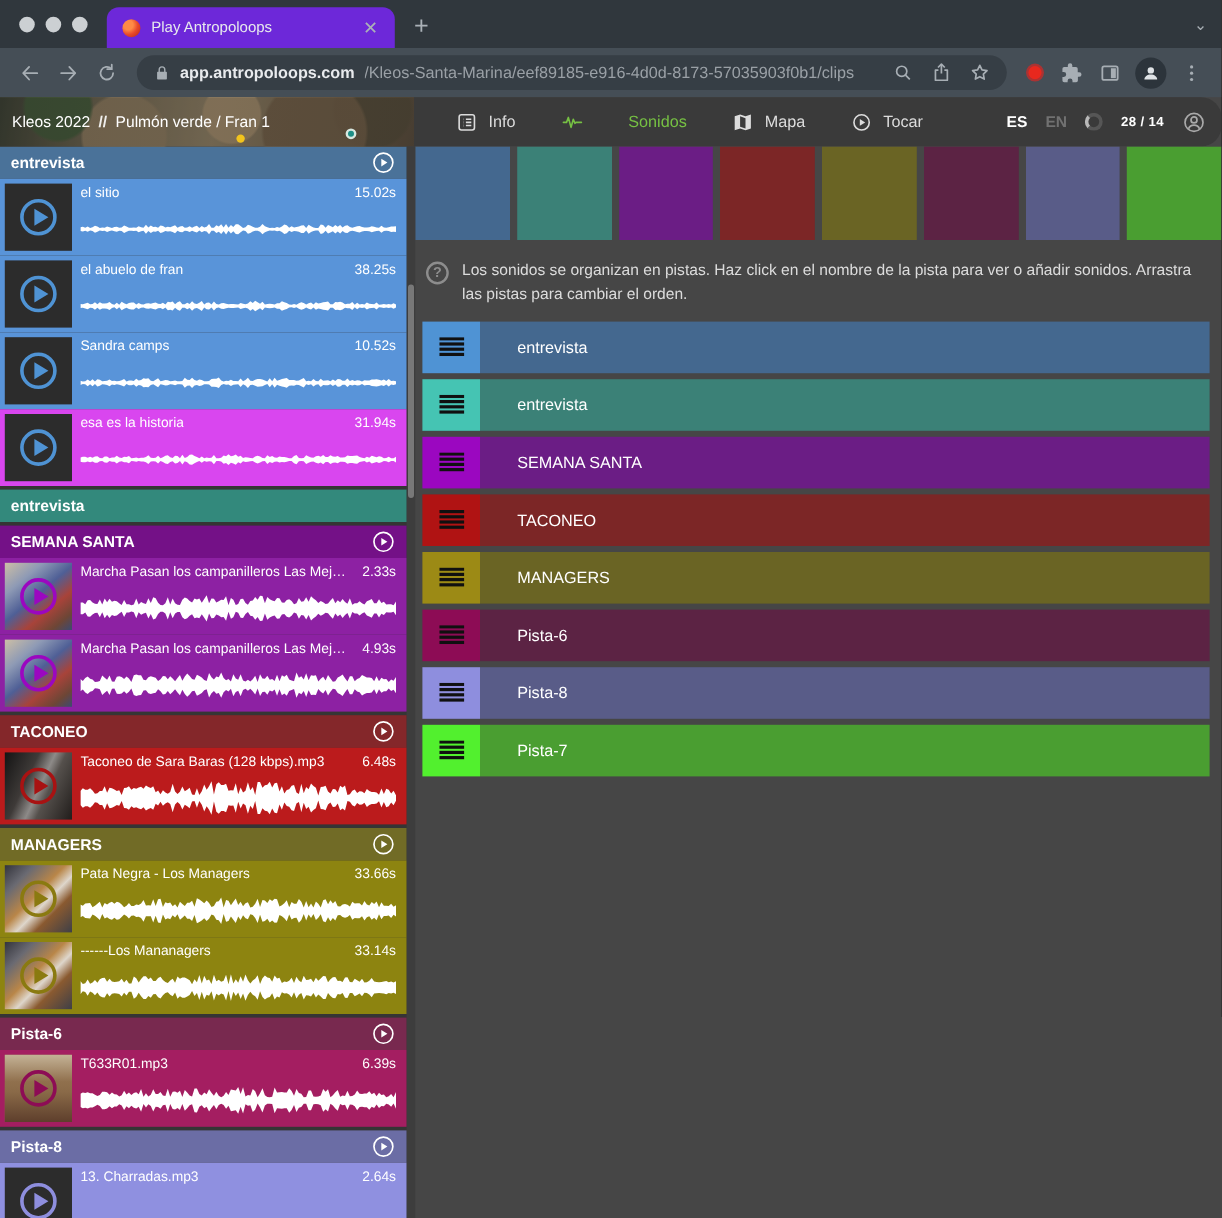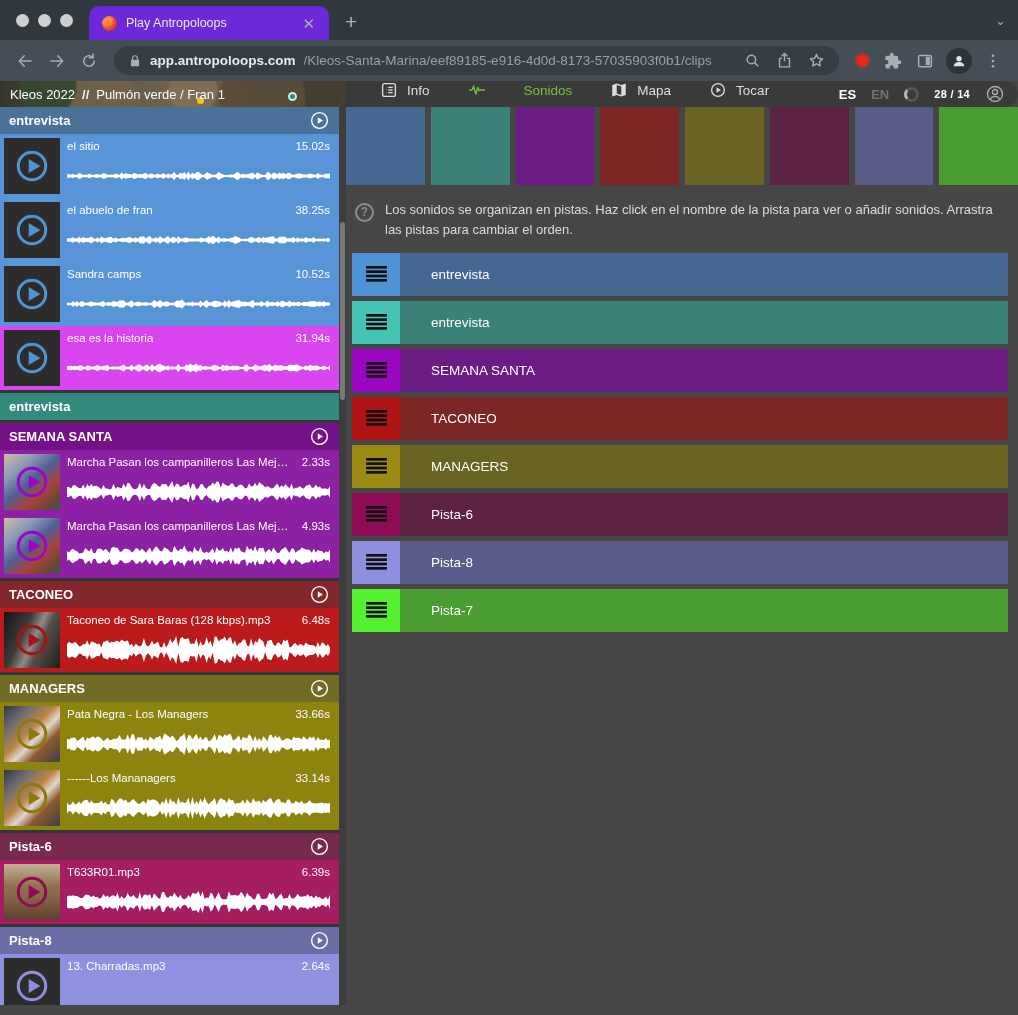--- a/index.html
+++ b/index.html
@@ -27,36 +27,36 @@
            padding:0 14px;margin:0 8px;min-width:0;gap:8px;}
   .url-host{color:#e8eaed;font-size:13.5px;font-weight:700;white-space:nowrap;}
   .url-path{color:#9aa0a6;font-size:13.5px;white-space:nowrap;overflow:hidden;text-overflow:ellipsis;}
   .omni-icons{margin-left:auto;display:flex;align-items:center;gap:15px;color:#a7aeb4;}
   .omni-icons svg{width:17px;height:17px;}
   .ext-record{width:15px;height:15px;border-radius:50%;background:#e8281e;border:2px solid #a33;flex:none;margin:0 6px;}
   .avatar-btn{width:26px;height:26px;border-radius:50%;background:#2c343b;display:flex;align-items:center;justify-content:center;margin:0 4px;}
   .avatar-btn svg{width:16px;height:16px;color:#dfe3e6;}
 
   
-  .appbar{height:26px;background:#3a3a3a;display:flex;align-items:stretch;color:#ddd;border-radius:17px;}
+  .appbar{height:41px;background:#3a3a3a;display:flex;align-items:stretch;color:#ddd;border-radius:17px;}
   .crumb{width:345px;flex:none;position:relative;display:flex;align-items:center;padding:0 10px;gap:7px;
          color:#fff;font-size:13px;font-weight:500;overflow:hidden;
          background:
            radial-gradient(circle at 14% 20%,rgba(70,95,60,.9) 0 9%,transparent 10%),
            radial-gradient(circle at 30% 80%,rgba(150,130,100,.9) 0 14%,transparent 15%),
            radial-gradient(circle at 56% 35%,rgba(175,150,115,.85) 0 12%,transparent 13%),
            radial-gradient(circle at 76% 70%,rgba(120,100,75,.9) 0 16%,transparent 17%),
            radial-gradient(circle at 90% 25%,rgba(90,80,60,.9) 0 10%,transparent 11%),
            linear-gradient(100deg,#3f4436,#7c7058 28%,#97876a 52%,#77664f 78%,#5e503f);}
   .crumb::before{content:"";position:absolute;inset:0;background:rgba(15,15,15,.28);}
   .crumb>*{position:relative;}
   .crumb .pin{position:absolute;left:197px;bottom:3px;width:7px;height:7px;border-radius:50%;background:#f2c41d;}
   .crumb .geo{position:absolute;left:288px;bottom:6px;width:9px;height:9px;border-radius:50%;background:#1d8f86;border:2px solid #d8e8e0;}
   .crumb .sep{opacity:.9;font-weight:700;}
-  .nav{display:flex;align-items:flex-start;padding-left:16px;}
+  .nav{display:flex;align-items:center;padding-left:16px;}
   .nav-item{display:flex;align-items:center;gap:9px;padding:0 19px;color:#dcdcdc;font-size:13.5px;}
   .nav-item svg{width:18px;height:18px;}
   .nav-item.active{color:#76c043;gap:38px;}
   .appbar-right{margin-left:auto;display:flex;align-items:center;gap:15px;padding-right:13px;}
   .lang{font-size:13px;font-weight:600;color:#fff;}
   .lang.dim{color:#717171;}
   .spinner{width:15px;height:15px;border-radius:50%;border:3px solid #565656;border-left-color:#b9b9b9;}
   .counter{font-size:11px;font-weight:700;color:#fff;letter-spacing:.3px;}
   .account svg{width:20px;height:20px;color:#a9a9a9;display:block;}
 

